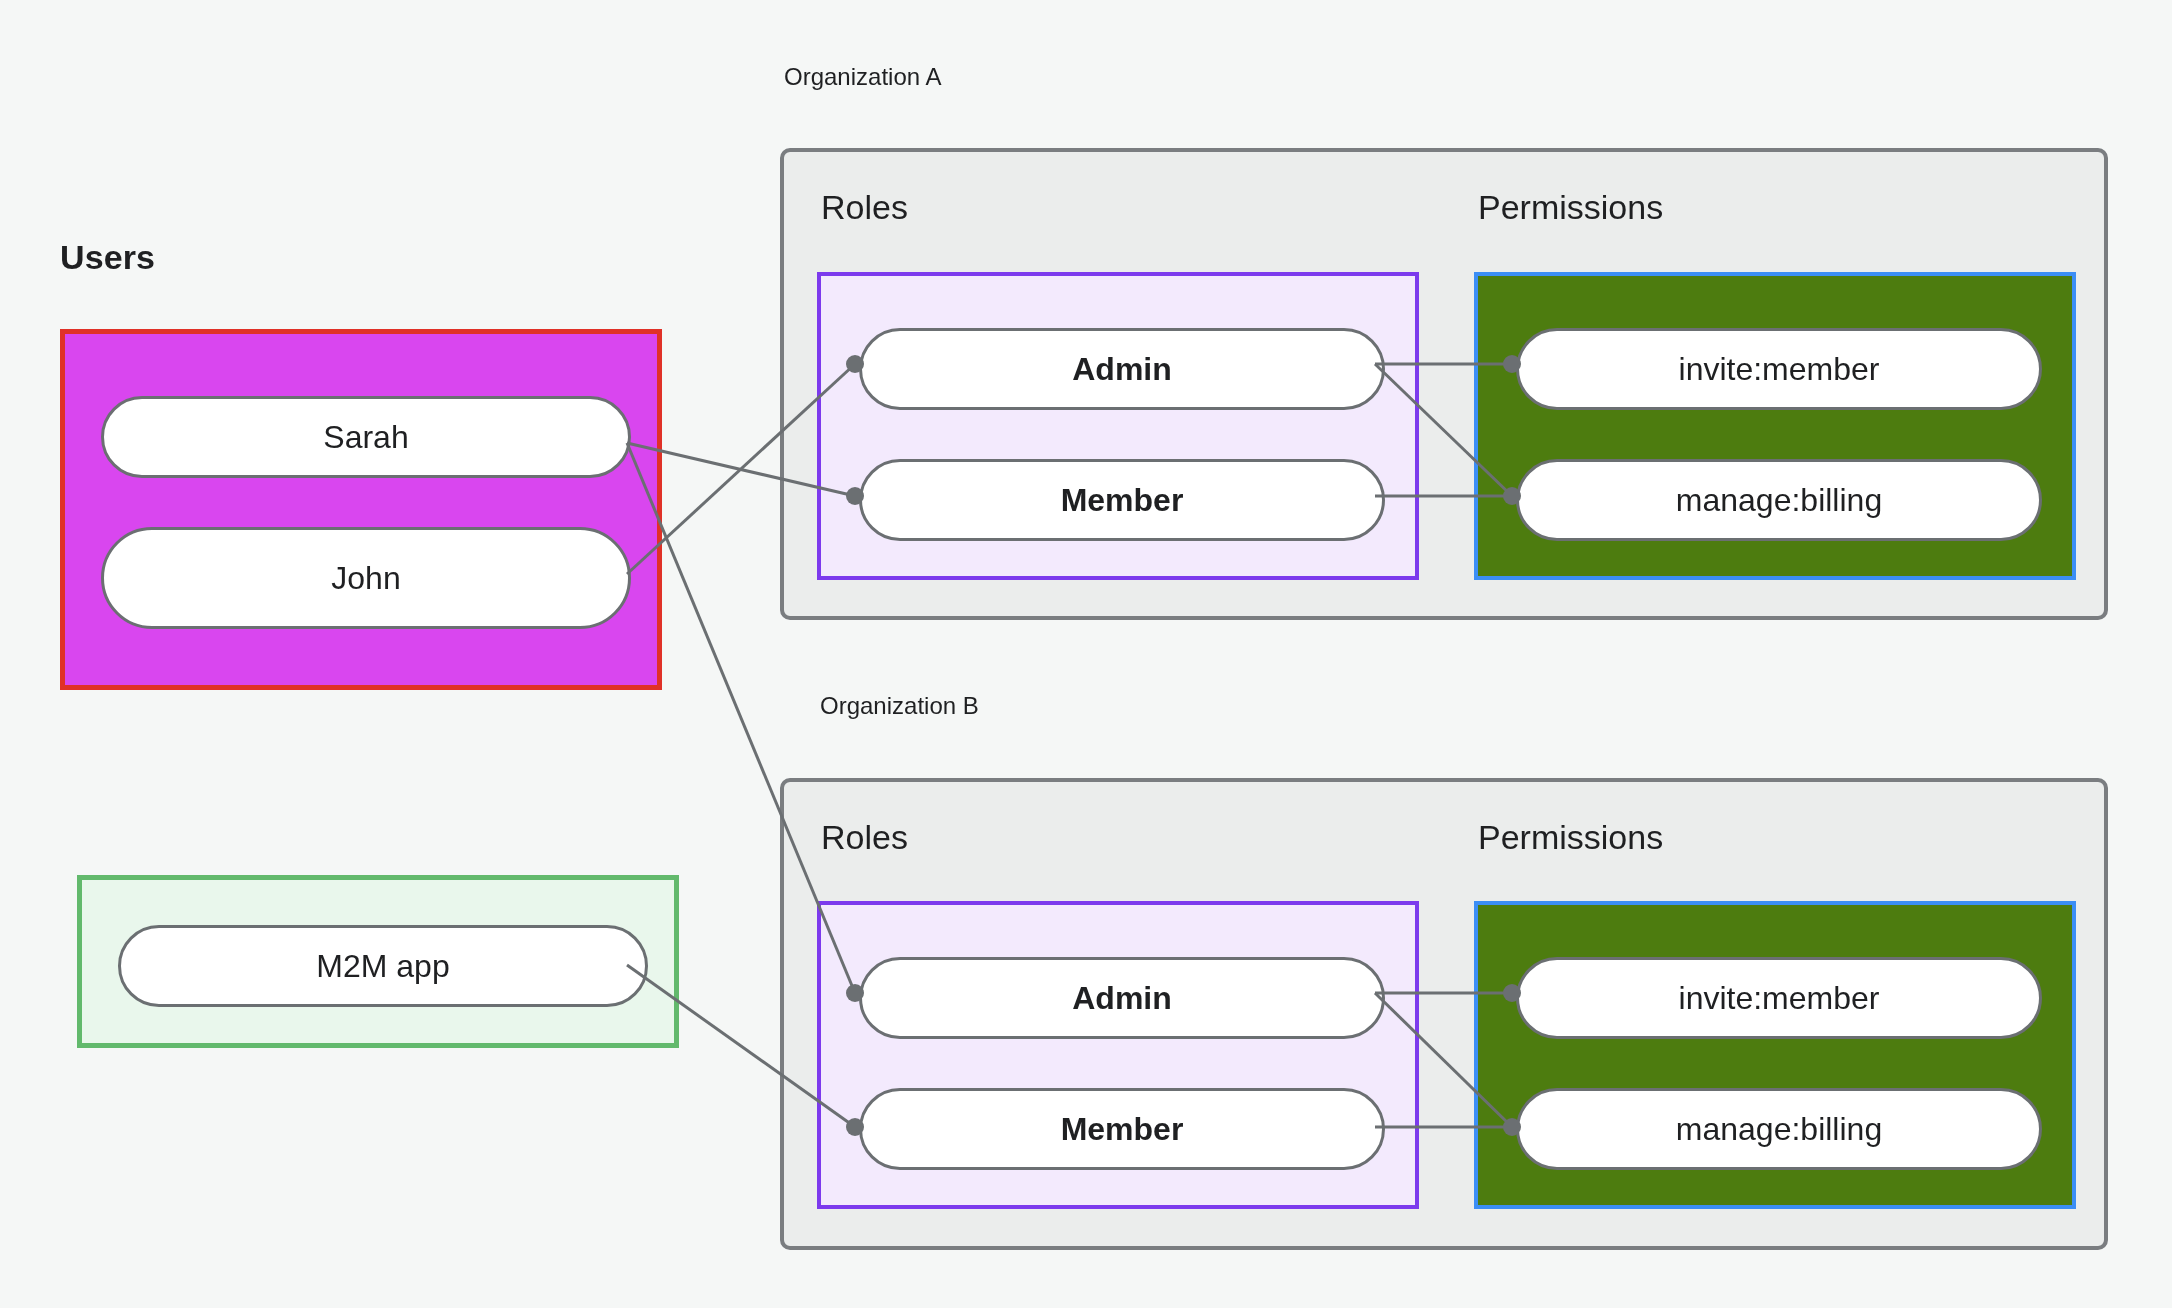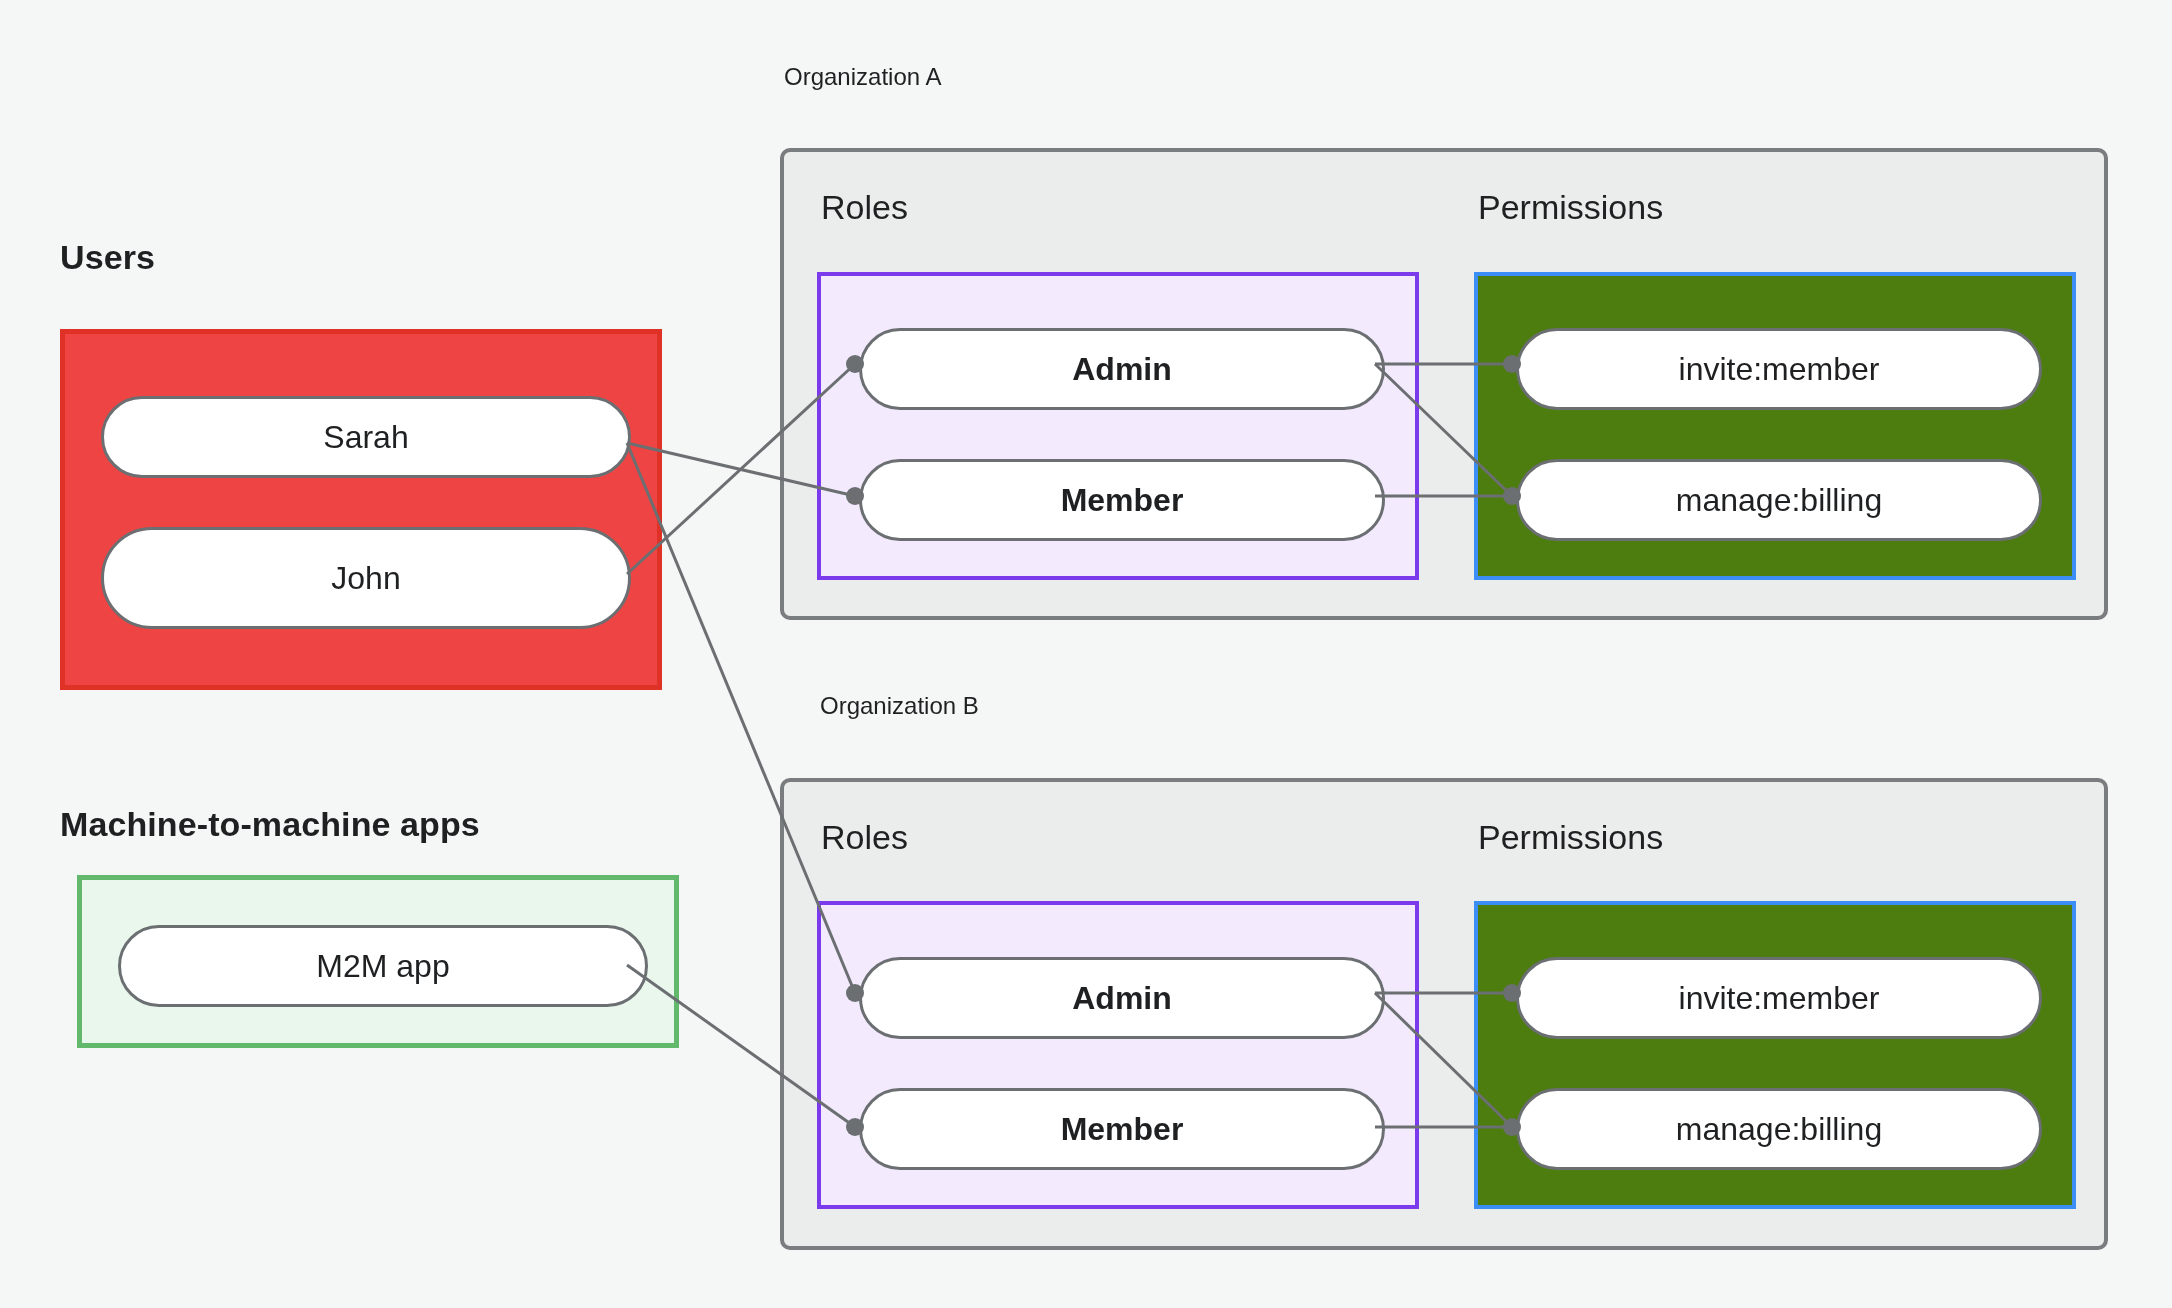--- a/index.html
+++ b/index.html
@@ -29,21 +29,21 @@
   .group-label.bold{font-weight:700;}
 
   
   .entity-box{
     position:absolute;
     box-sizing:border-box;
     border-style:solid;
     border-width:5px;
     z-index:4;
   }
-  .entity-box.users{border-color:#e03127;background:#ef4444;}
+  .entity-box.users{border-color:#e03127;background:#d946ef;}
   .entity-box.m2m{border-color:#62b96c;background:#e9f7ec;}
 
   
   .org-box{
     position:absolute;
     box-sizing:border-box;
     border:4px solid #7a7d80;
     background:#ebedec;
     border-radius:10px;
     z-index:2;
@@ -126,21 +126,20 @@
     </g>
   </svg>
 
   <div class="group-label bold" style="left:60px; top:238px;">Users</div>
 
   <div class="entity-box users" style="left:60px; top:329px; width:602px; height:361px;">
     <div class="pill" style="left:36px; top:62px; width:530px; height:82px;">Sarah</div>
     <div class="pill" style="left:36px; top:193px; width:530px; height:102px;">John</div>
   </div>
 
-  <div class="group-label bold" style="left:60px; top:805px;">Machine-to-machine apps</div>
 
   <div class="entity-box m2m" style="left:60px; top:875px; width:602px; height:173px;margin-left:17px;">
     <div class="pill" style="left:36px; top:45px; width:530px; height:82px;">M2M app</div>
   </div>
 
   <div class="org-title" style="left:784px; top:63px;">Organization A</div>
 
   <div class="org-box" style="left:780px; top:148px; width:1328px; height:472px;"></div>
 
   <div class="col-title" style="left:821px; top:188px;">Roles</div>

